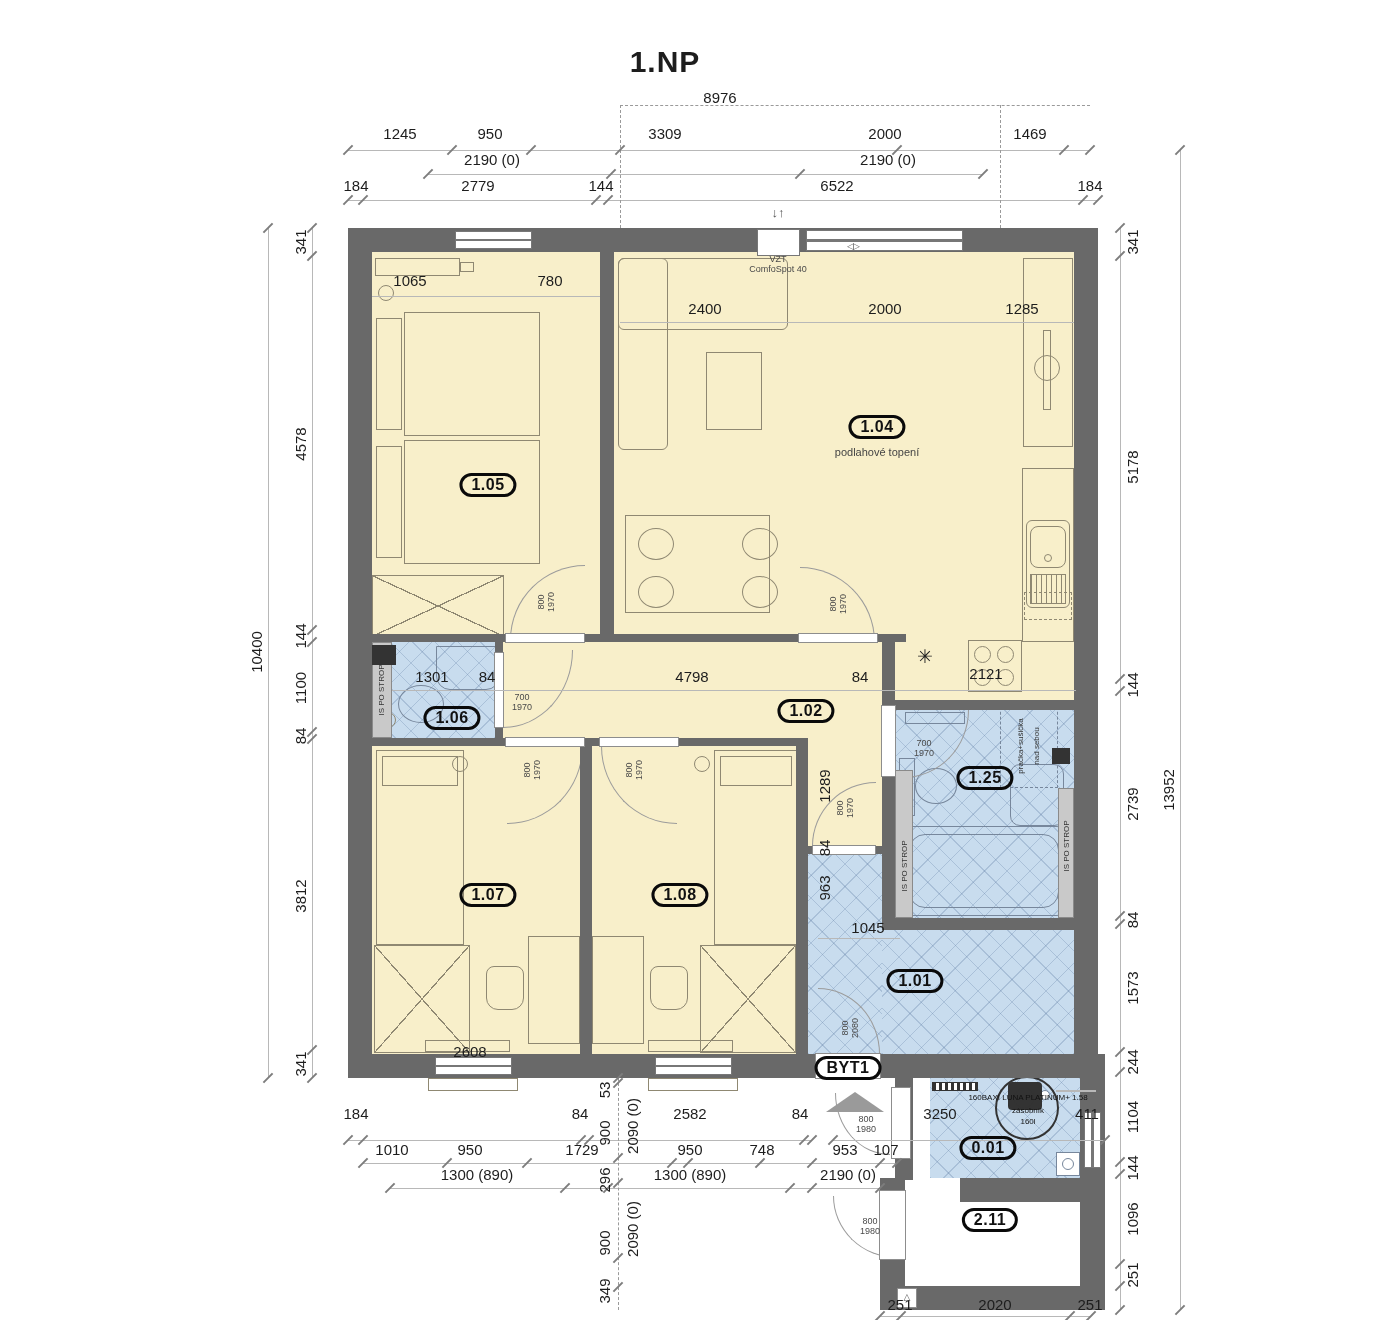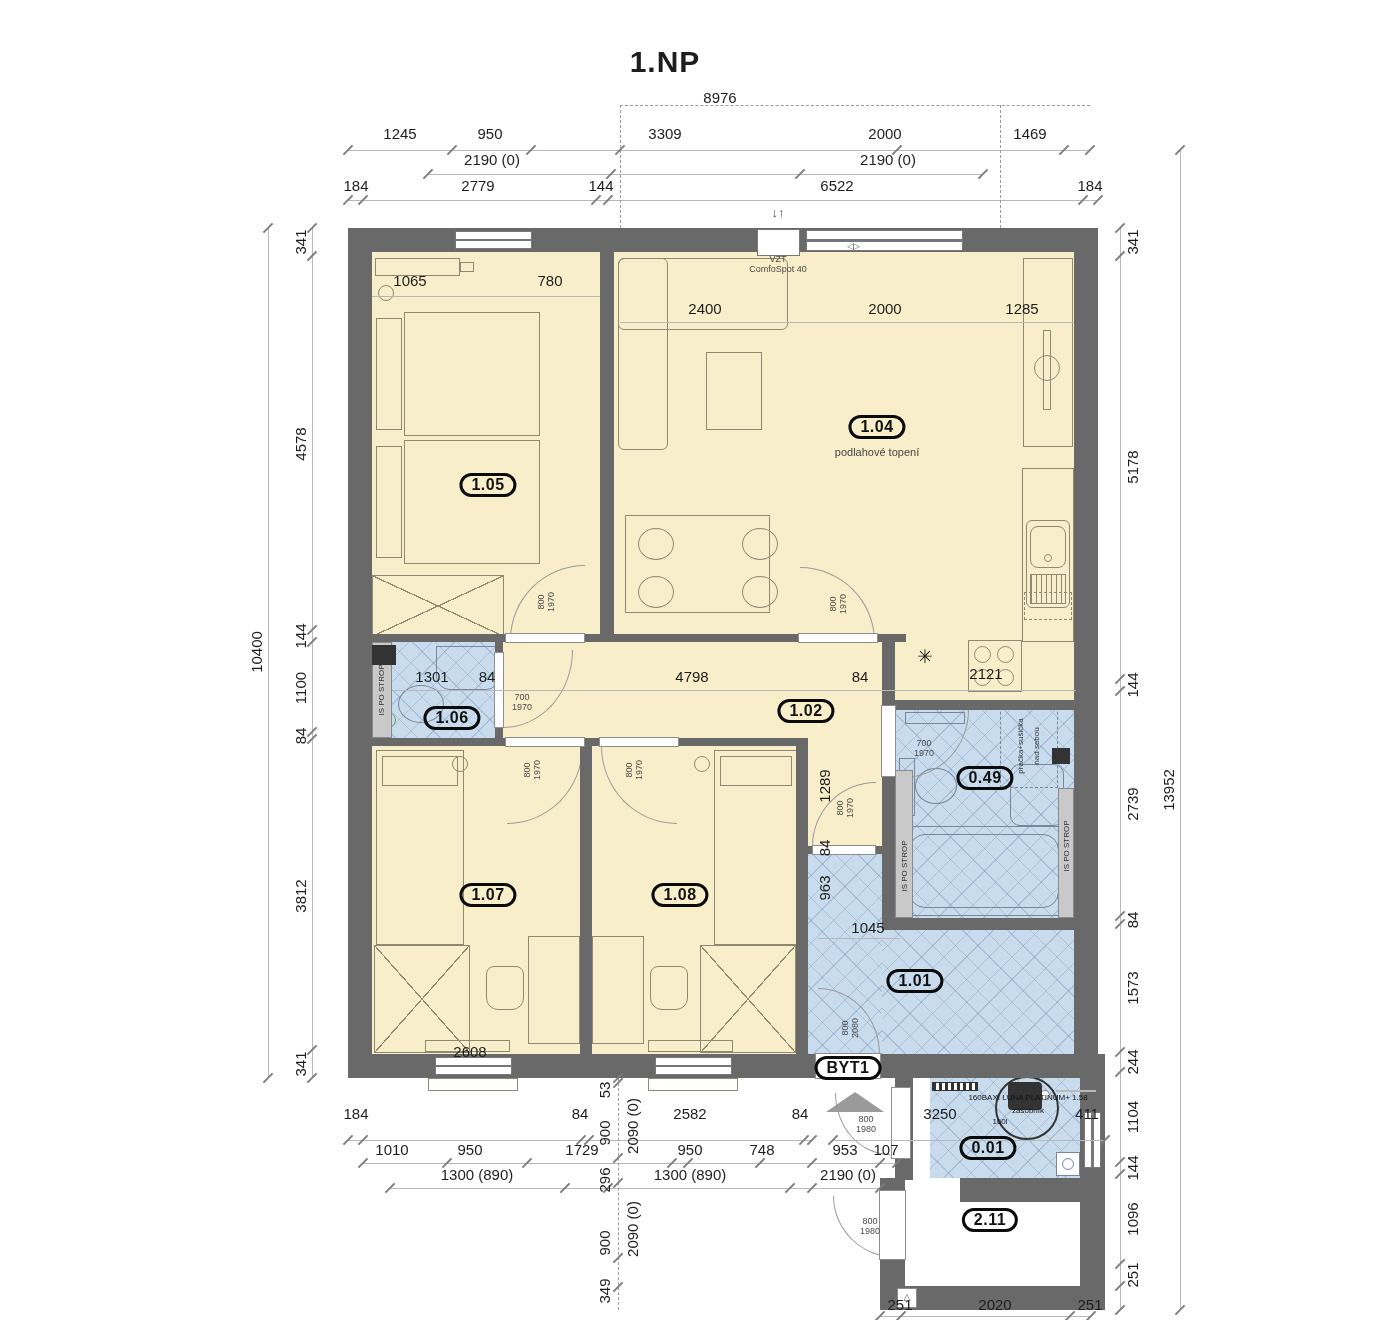--- a/index.html
+++ b/index.html
@@ -297,41 +297,41 @@
   <div class="lb rot sm" style="left:634px;top:770px"><span>800</span><br><span>1970</span></div>
   <div class="lb rot sm" style="left:845px;top:808px"><span>800</span><br><span>1970</span></div>
   <div class="lb rot sm" style="left:850px;top:1028px"><span>800</span><br><span>2080</span></div>
   <div class="lb sm" style="left:866px;top:1124px"><span>800</span><br><span>1980</span></div>
   <div class="lb sm" style="left:870px;top:1226px"><span>800</span><br><span>1980</span></div>
 
   <div class="cap" style="left:488px;top:485px">1.05</div>
   <div class="cap" style="left:877px;top:427px">1.04</div>
   <div class="cap" style="left:452px;top:718px">1.06</div>
   <div class="cap" style="left:806px;top:711px">1.02</div>
-  <div class="cap" style="left:985px;top:778px">0.49</div>
+  <div class="cap" style="left:985px;top:778px">1.25</div>
   <div class="cap" style="left:488px;top:895px">1.07</div>
   <div class="cap" style="left:680px;top:895px">1.08</div>
   <div class="cap" style="left:915px;top:981px">1.01</div>
   <div class="cap capw" style="left:848px;top:1068px">BYT1</div>
   <div class="cap" style="left:988px;top:1148px">0.01</div>
   <div class="cap capw" style="left:990px;top:1220px">2.11</div>
 
   <span class="lb" style="left:778px;top:212px;font-size:13px;color:#555">↓↑</span>
   <div class="lb sm" style="left:778px;top:264px"><span>VZT</span><br><span>ComfoSpot 40</span></div>
   <span class="lb" style="left:853px;top:246px;font-size:9px;color:#666;letter-spacing:-1px">◁▷</span>
   <span class="lb" style="left:877px;top:452px;font-size:11px;color:#444">podlahové topení</span>
   <span class="lb rot tiny" style="left:381px;top:690px">IS PO STROP</span>
   <span class="lb rot tiny" style="left:904px;top:866px">IS PO STROP</span>
   <span class="lb rot tiny" style="left:1066px;top:846px">IS PO STROP</span>
   <span class="lb rot tiny" style="left:1020px;top:746px">pračka+sušička</span>
   <span class="lb rot tiny" style="left:1036px;top:746px">nad sebou</span>
   <span class="lb" style="left:925px;top:656px;font-size:19px;color:#222">✳</span>
   <span class="lb tiny" style="left:1028px;top:1097px;z-index:36;color:#111">160BAXI LUNA PLATINUM+ 1.58</span>
   <span class="lb tiny" style="left:1028px;top:1110px;z-index:36;color:#111">zásobník</span>
-  <span class="lb tiny" style="left:1000px;top:1121px;z-index:36;color:#111">160l</span>
+  <span class="lb tiny" style="left:1028px;top:1121px;z-index:36;color:#111">160l</span>
   <span class="lb" style="left:907px;top:1297px;font-size:9px;color:#555;z-index:36">△</span>
 
 <span class="t" style="left: 348px; top: 150px;"></span>
     <span class="t" style="left: 452px; top: 150px;"></span>
     <span class="t" style="left: 531px; top: 150px;"></span>
     <span class="t" style="left: 620px; top: 150px;"></span>
     <span class="t" style="left: 897px; top: 150px;"></span>
     <span class="t" style="left: 1064px; top: 150px;"></span>
     <span class="t" style="left: 1090px; top: 150px;"></span>
     <span class="t" style="left: 428px; top: 174px;"></span>

